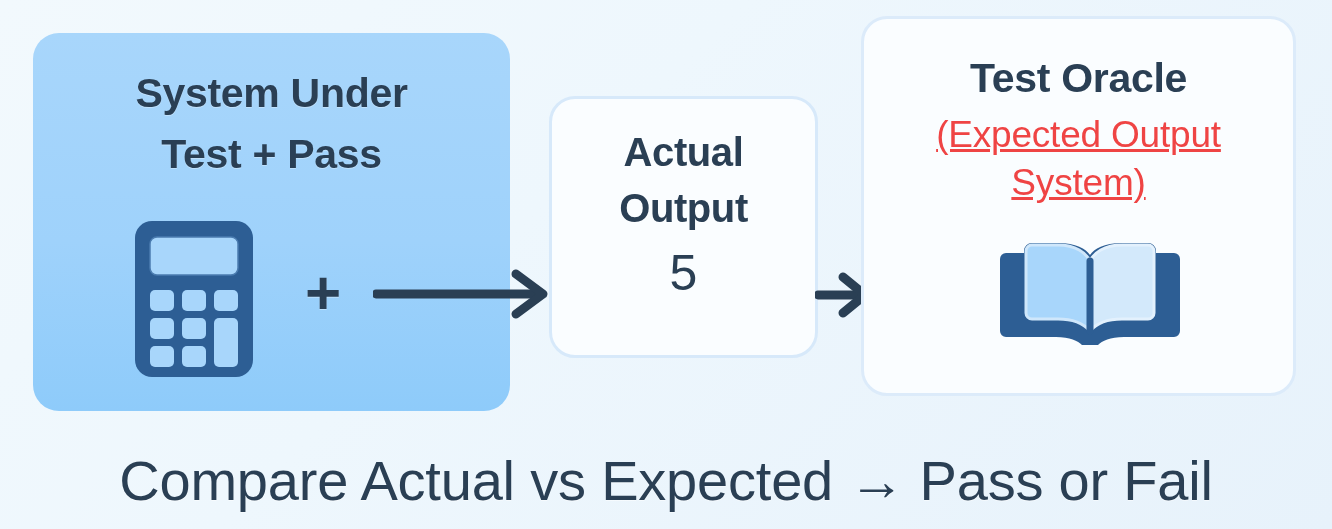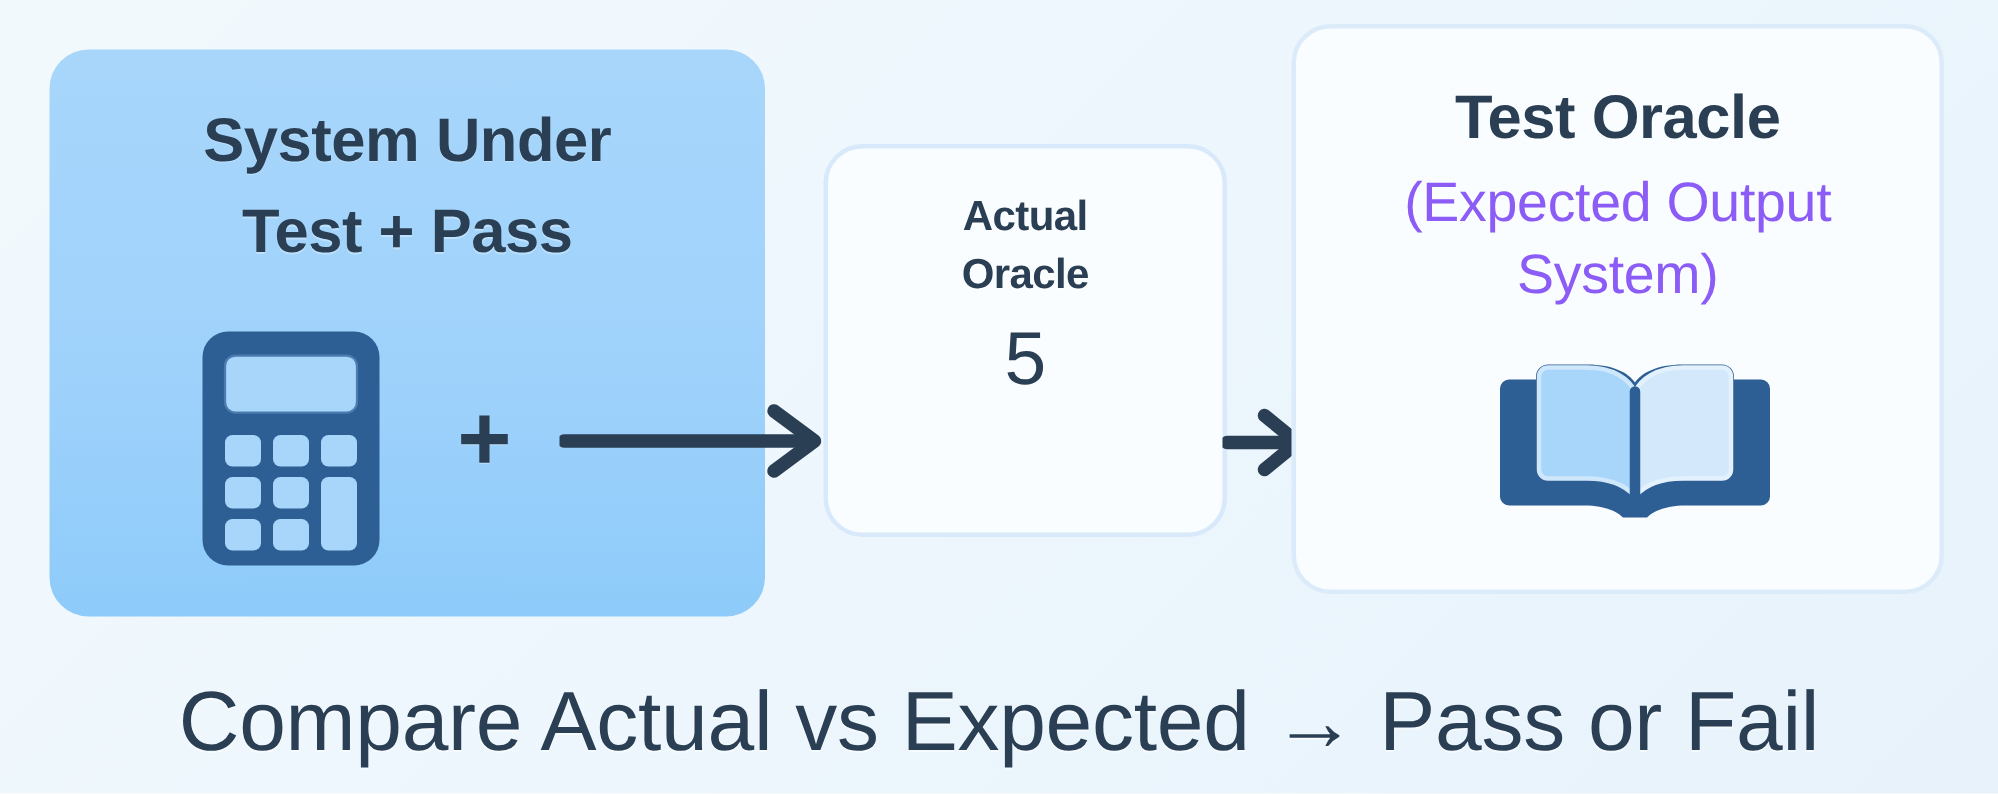--- a/index.html
+++ b/index.html
@@ -90,21 +90,21 @@
     height: 262px;
     border-radius: 26px;
     background: #fafdff;
     border: 3px solid #d7e9fa;
     justify-content: flex-start;
     padding-top: 25px;
   }
   #actual-title {
     width: 100%;
     text-align: center;
-    font-size: 28px;
+    font-size: 40px;
     font-weight: bold;
     line-height: 1.40;
     color: #2a3f54;
     letter-spacing: -0.4px;
     text-shadow: 0 1px 0 rgba(255,255,255,0.6);
   }
   #actual-title .ln { display: block; }
   #actual-value {
     width: 100%;
     text-align: center;
@@ -133,24 +133,25 @@
     font-weight: bold;
     color: #2a3f54;
     line-height: 1.42;
     letter-spacing: -0.3px;
   }
   #oracle-subtitle {
     width: 100%;
     text-align: center;
     font-size: 37px;
     font-weight: normal;
-    color: #8b5cf6;
+    color: #ef4444;
     line-height: 1.30;
     margin-top: 4px;
     letter-spacing: -0.2px;
+    text-decoration: underline;
   }
   #oracle-subtitle .ln { display: block; }
 
   #book-wrap {
     position: absolute;
     left: 136px;
     top: 216px;
     width: 180px;
     height: 120px;
   }
@@ -205,21 +206,21 @@
   <div class="arrow" id="arrow-1">
     <svg width="178" height="56" viewBox="0 0 178 56" xmlns="http://www.w3.org/2000/svg">
       <line x1="3" y1="28" x2="160" y2="28" stroke="#2a3f54" stroke-width="9" stroke-linecap="round"></line>
       <polyline points="143,8 170,28 143,48" fill="none" stroke="#2a3f54" stroke-width="9" stroke-linecap="round" stroke-linejoin="round"></polyline>
     </svg>
   </div>
 
   <div class="card" id="actual-card">
     <div id="actual-title">
       <span class="ln">Actual</span>
-      <span class="ln">Oracle</span>
+      <span class="ln">Output</span>
     </div>
     <div id="actual-value">5</div>
   </div>
 
   <div class="arrow" id="arrow-2">
     <svg width="58" height="50" viewBox="0 0 58 50" xmlns="http://www.w3.org/2000/svg">
       <line x1="3" y1="25" x2="40" y2="25" stroke="#2a3f54" stroke-width="9" stroke-linecap="round"></line>
       <polyline points="28,7 50,25 28,43" fill="none" stroke="#2a3f54" stroke-width="9" stroke-linecap="round" stroke-linejoin="round"></polyline>
     </svg>
   </div>

